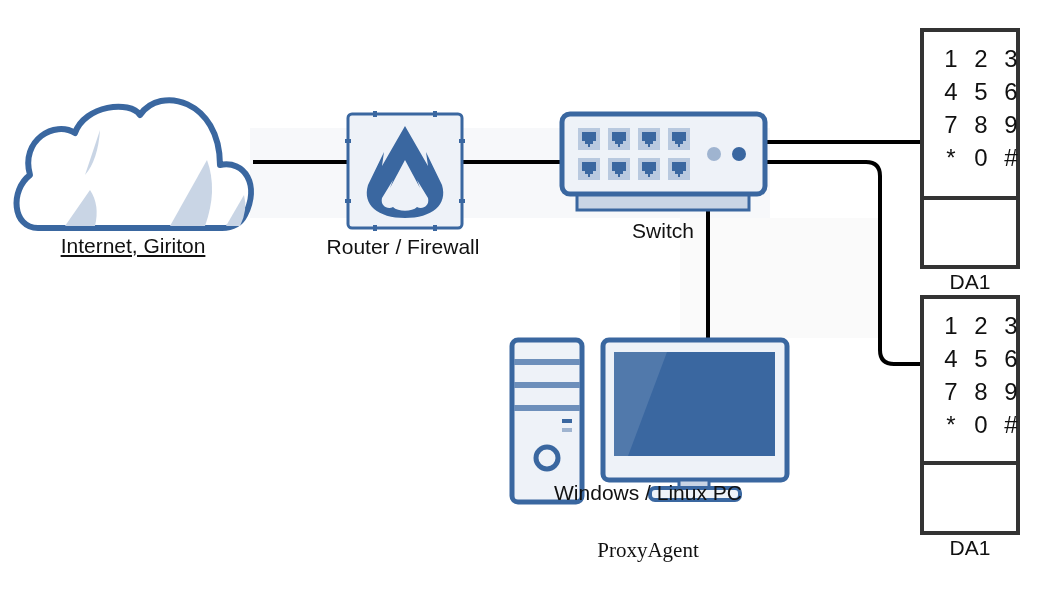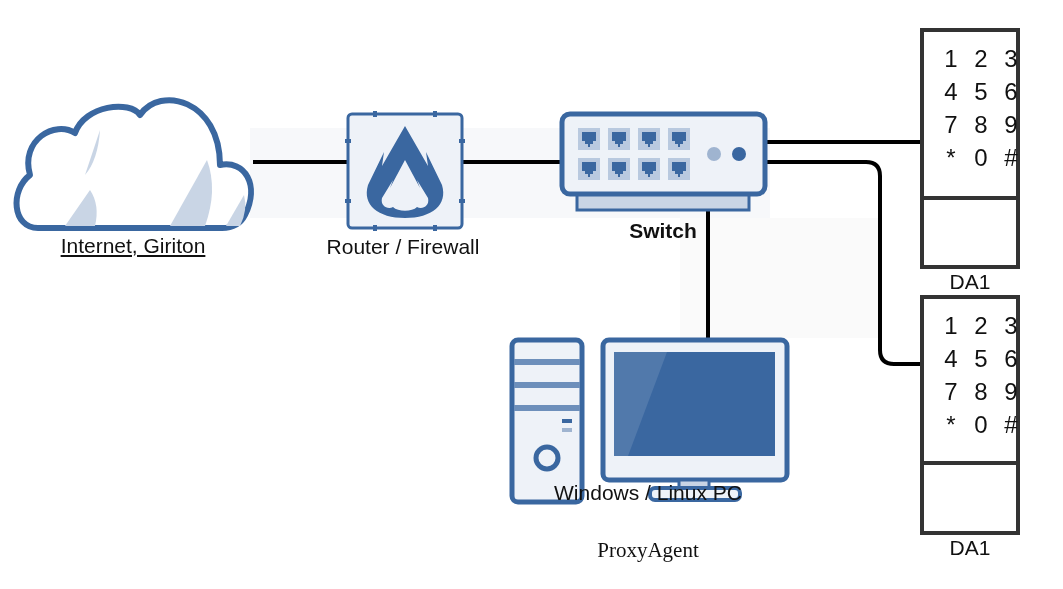--- a/index.html
+++ b/index.html
@@ -148,15 +148,15 @@
         <span class="key">*</span>
         <span class="key">0</span>
         <span class="key">#</span>
       </div>
   </div>
 </div>
 <div class="label" style="left:920px; top:535px; width:100px;">DA1</div>
 
 <div class="label" style="left:30px; top:233px; width:206px;text-decoration:underline;">Internet, Giriton</div>
 <div class="label" style="left:300px; top:234px; width:206px;">Router / Firewall</div>
-<div class="label" style="left:610px; top:218px; width:106px;font-weight:bold;">Switch</div>
+<div class="label" style="left:610px; top:218px; width:106px;">Switch</div>
 <div class="label" style="left:520px; top:480px; width:256px;">Windows / Linux PC</div>
 <div class="label" style="left:520px; top:537px; width:256px;font-family:Liberation Serif, serif;">ProxyAgent</div>
 
 </body></html>

